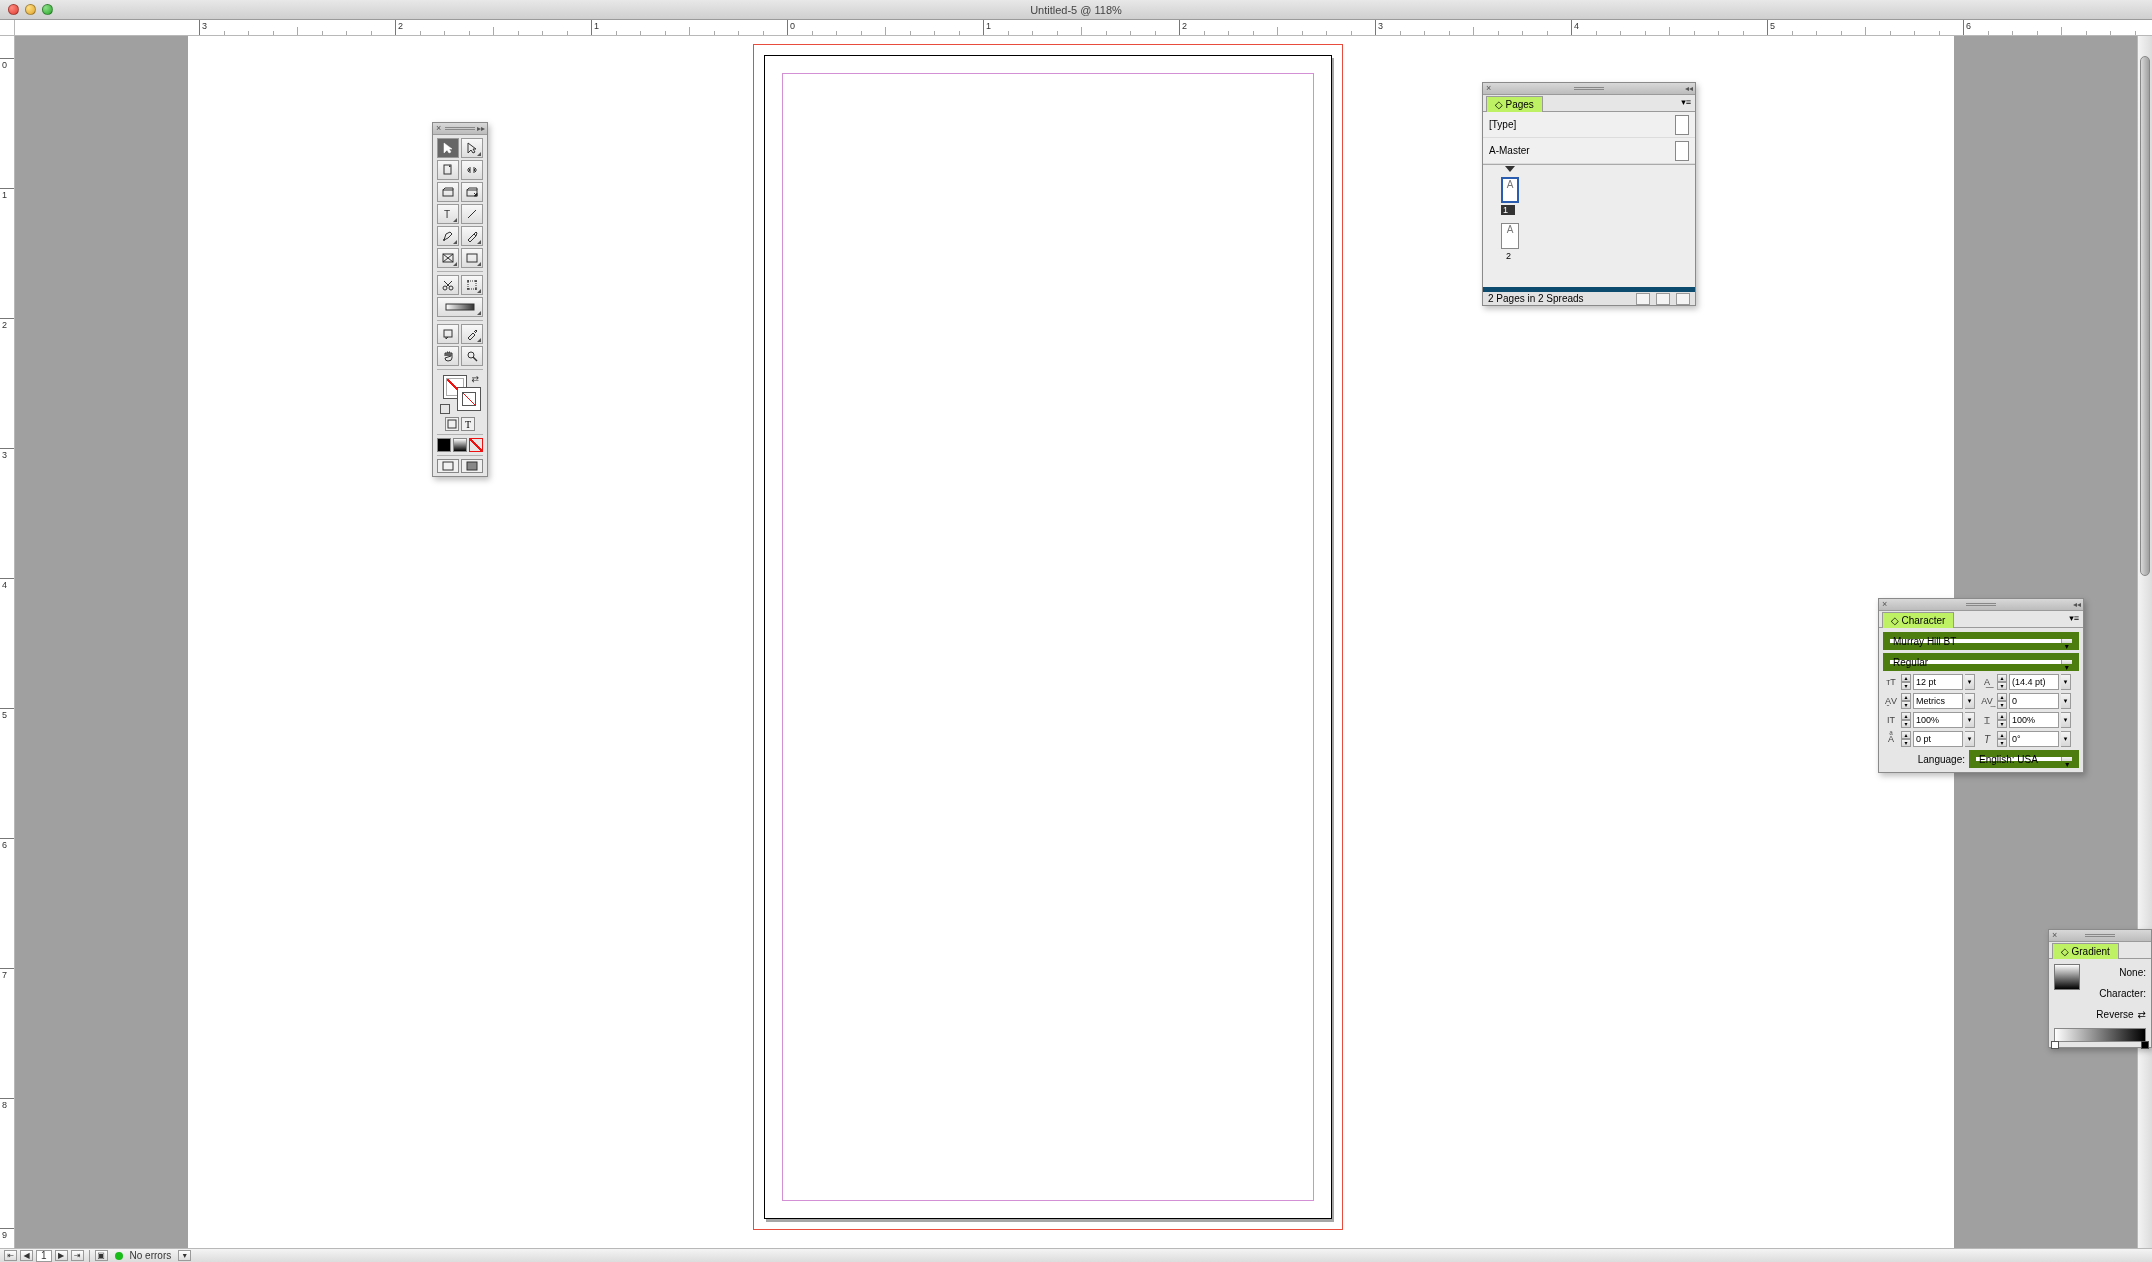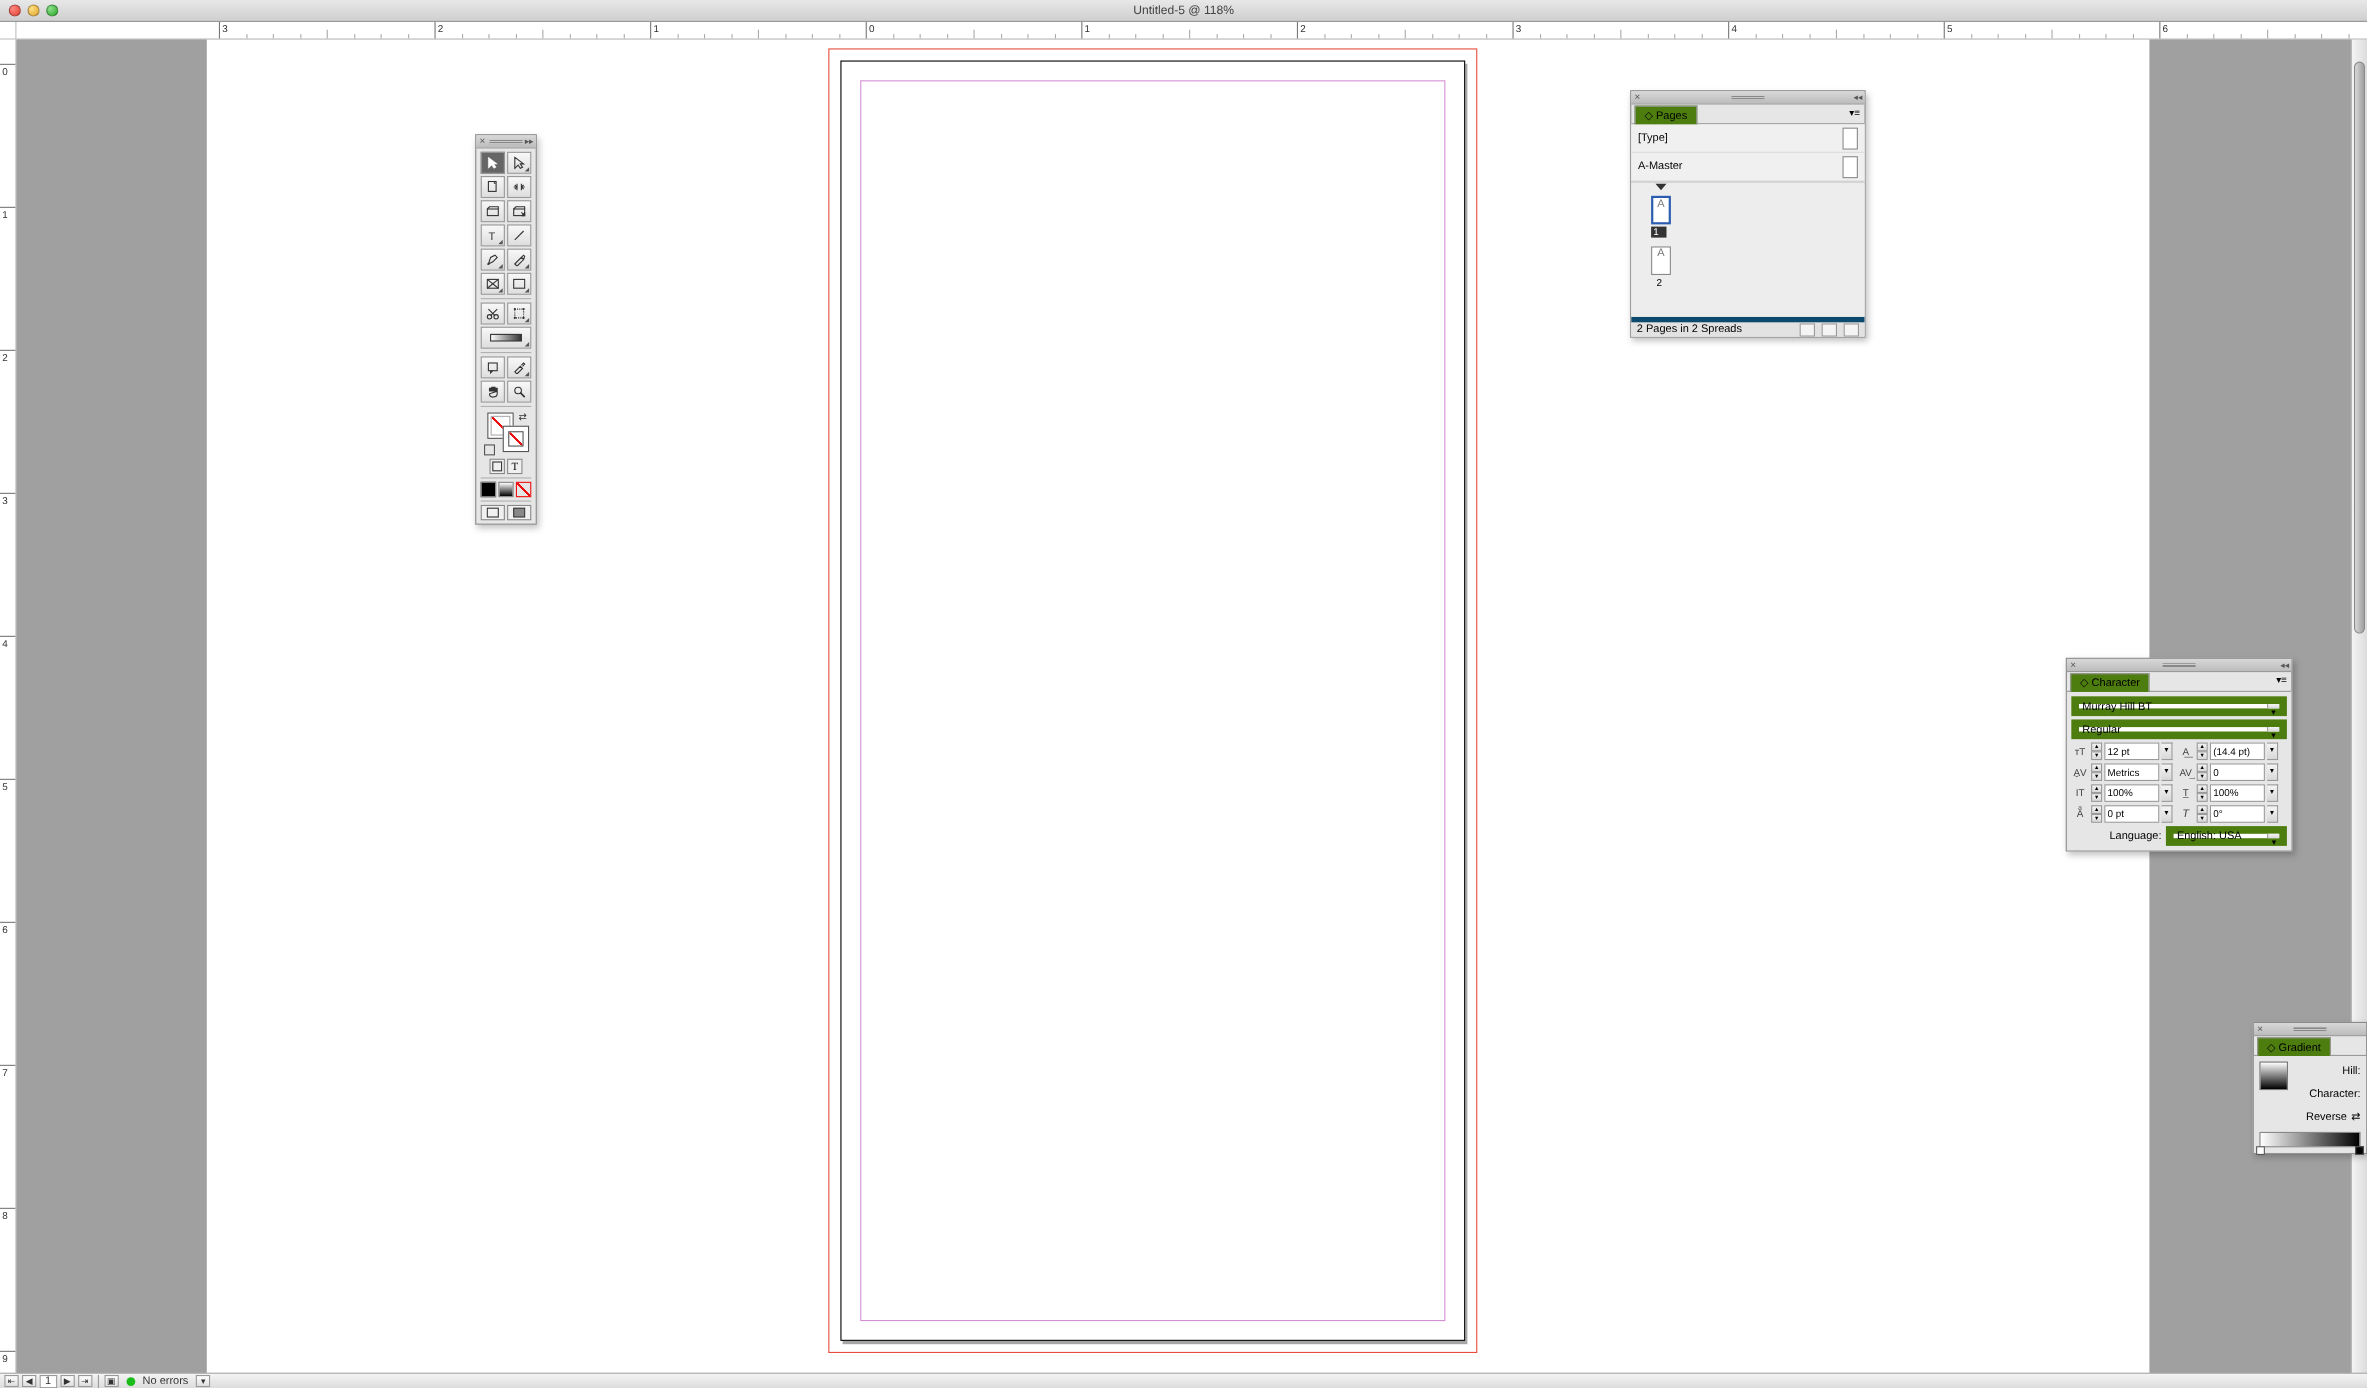--- a/index.html
+++ b/index.html
@@ -37,21 +37,21 @@
 .sb-btn { width: 13px; height: 11px; border: 1px solid #9a9a9a; background: linear-gradient(#fff,#ddd); display: flex; align-items: center; justify-content: center; font-size: 8px; }
 .sb-field { height: 12px; padding: 0 4px; border: 1px solid #9a9a9a; background: #fff; display: flex; align-items: center; }
 .sb-dot { width: 8px; height: 8px; border-radius: 50%; background: #1abc1a; margin: 0 4px; }
 .sb-sep { width: 1px; height: 12px; background: #9a9a9a; margin: 0 2px; }
 
 .panel { position: absolute; background: #e6e6e6; border: 1px solid #8a8a8a; box-shadow: 2px 3px 6px rgba(0,0,0,.25); }
 .panel-header { height: 12px; background: linear-gradient(#d8d8d8,#bcbcbc); border-bottom: 1px solid #9a9a9a; position: relative; }
 .panel-header .x { position: absolute; left: 3px; top: 1px; width: 8px; height: 8px; font-size: 9px; line-height: 8px; color: #555; }
 .panel-header .grip { position: absolute; left: 50%; top: 4px; transform: translateX(-50%); width: 30px; height: 4px; background: repeating-linear-gradient(#888 0 1px, transparent 1px 2px); }
 .panel-header .flyout { position: absolute; right: 2px; top: 1px; font-size: 8px; color: #555; }
-.panel-tab { display: inline-block; background: #4d7c0f; border: 1px solid #9a9a9a; border-bottom: none; padding: 2px 8px; font-size: 10px; position: relative; top: 1px; left: 3px; }
+.panel-tab { display: inline-block; background: #bef264; border: 1px solid #9a9a9a; border-bottom: none; padding: 2px 8px; font-size: 10px; position: relative; top: 1px; left: 3px; }
 .panel-body { background: #e6e6e6; border-top: 1px solid #9a9a9a; }
 
 .toolbox { left: 432px; top: 122px; width: 56px; }
 .toolbox .tools { padding: 3px; display: grid; grid-template-columns: 22px 22px; gap: 2px; justify-content: center; }
 .tool { width: 22px; height: 20px; background: linear-gradient(#f8f8f8,#dedede); border: 1px solid #9a9a9a; display: flex; align-items: center; justify-content: center; position: relative; }
 .tool.sel { background: #666; }
 .tool.sel svg * { stroke: #fff; fill: #fff; }
 .tool .corner { position: absolute; right: 1px; bottom: 1px; width: 0; height: 0; border-right: 4px solid #555; border-top: 4px solid transparent; }
 .tool-row-span { grid-column: 1 / span 2; height: 20px; display: flex; justify-content: center; gap: 2px; }
 .toolbox .divider { grid-column: 1 / span 2; height: 1px; background: #b0b0b0; margin: 1px 0; }
@@ -631,21 +631,21 @@
 
 <div class="panel grad-panel">
   <div class="panel-header">
     <span class="x">×</span>
       <span class="grip"></span>
   </div>
   <div><span class="panel-tab">◇ <span>Gradient</span></span></div>
   <div class="panel-body grad-body">
     <div class="grad-swatch"></div>
     <div class="grad-row">
-        <span>Hill:</span>
+        <span>None:</span>
       </div>
     <div class="grad-row">
         <span>Character:</span>
       </div>
     <div class="grad-row">
         <span>Reverse</span>
         <span>⇄</span>
       </div>
     <div class="grad-ramp">
       <div class="grad-stop" style="left:-4px"></div>

